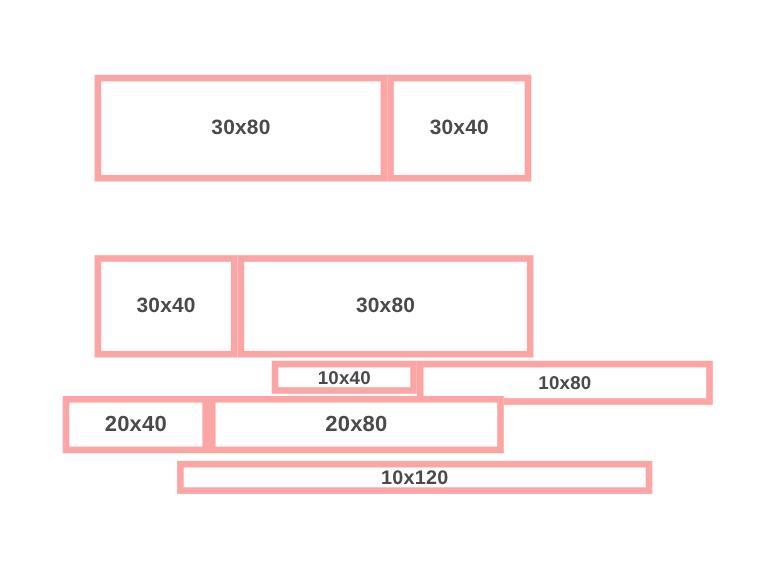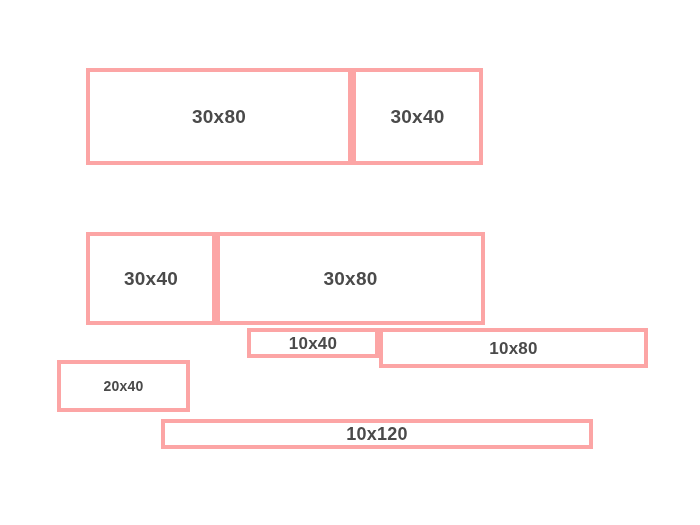--- a/index.html
+++ b/index.html
@@ -16,40 +16,40 @@
   #diagram-canvas {
     position: relative;
     width: 700px;
     height: 525px;
     background: #ffffff;
   }
   .block {
     position: absolute;
     box-sizing: border-box;
     background: #ffffff;
-    border: 4px solid #fca5a5;
+    border: 6px solid #fca5a5;
     display: flex;
     align-items: center;
     justify-content: center;
   }
   .block-label {
     font-family: "Liberation Sans", sans-serif;
     font-weight: bold;
     font-size: 19px;
     line-height: 1;
     color: #4a4a4a;
     letter-spacing: 0.2px;
     white-space: nowrap;
     user-select: none;
   }
   .row-1 .block-label,
   .row-3 .block-label { font-size: 19px; }
   .row-2 .block-label { font-size: 19px; }
   .row-4 .block-label { font-size: 17px; }
-  .row-5 .block-label { font-size: 14px; }
+  .row-5 .block-label { font-size: 20px; }
   .row-6 .block-label { font-size: 18px; }
 </style>
 </head>
 <body>
 
 <div id="diagram-canvas">
 
   <div class="block row-1" style="left:86px; top:68px; width:266px; height:97px;">
     <span class="block-label">30x80</span>
   </div>
@@ -68,18 +68,21 @@
   <div class="block row-4" style="left:247px; top:328px; width:132px; height:30px;">
     <span class="block-label">10x40</span>
   </div>
   <div class="block row-4" style="left:379px; top:328px; width:269px; height:40px;">
     <span class="block-label">10x80</span>
   </div>
 
   <div class="block row-5" style="left:57px; top:360px; width:133px; height:52px;">
     <span class="block-label">20x40</span>
   </div>
+  <div class="block row-5" style="left:190px; top:360px; width:268px; height:52px;">
+    <span class="block-label">20x80</span>
+  </div>
 
   <div class="block row-6" style="left:161px; top:419px; width:432px; height:30px;">
     <span class="block-label">10x120</span>
   </div>
 
 </div>
 
 </body></html>

